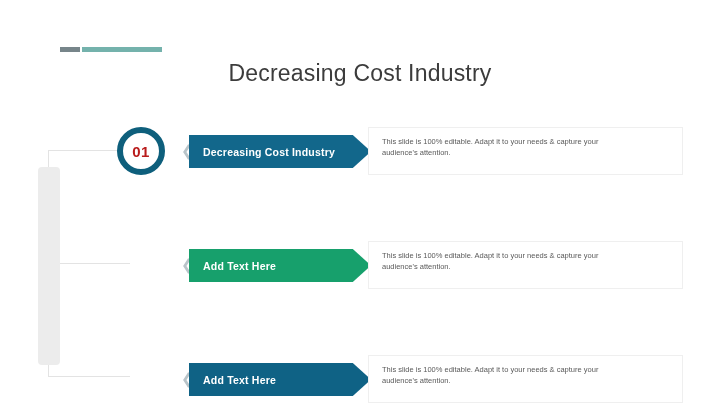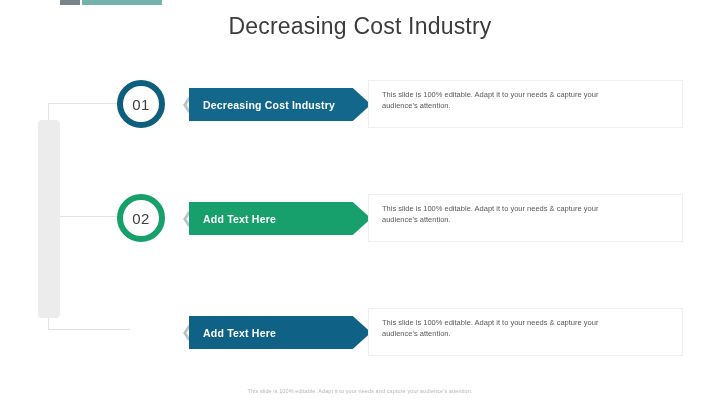--- a/index.html
+++ b/index.html
@@ -8,20 +8,21 @@
     height: 404px;
     background: #ffffff;
     font-family: "Liberation Sans", sans-serif;
     overflow: hidden;
   }
   .slide {
     position: relative;
     width: 720px;
     height: 341px;
     background: #ffffff;
+    margin-top: 47px;
   }
 
   
   .topbar-gray {
     position: absolute;
     left: 60px; top: 0;
     width: 20px; height: 5px;
     background: #77858a;
   }
   .topbar-teal {
@@ -80,22 +81,22 @@
     border-radius: 50%;
     border: 6px solid #0e5f7c;
     background: #ffffff;
     display: flex;
     align-items: center;
     justify-content: center;
   }
   .circle.green { border-color: #16a06a; }
   .circle-num {
     font-size: 15px;
-    font-weight: normal;
-    color: #404040;
+    font-weight: bold;
+    color: #b91c1c;
     letter-spacing: .3px;
   }
 
   
   .notch {
     position: absolute;
     left: 181px; top: 18px;
     width: 9px; height: 20px;
     color: #b9c4c9;
     font-size: 15px;
@@ -173,23 +174,20 @@
     </div>
     <div class="notch">❮</div>
     <div class="arrow">
       <span class="arrow-label">Decreasing Cost Industry</span>
     </div>
     <div class="desc-box"></div>
     <div class="desc-text">This slide is 100% editable. Adapt it to your needs &amp; capture your audience's attention.</div>
   </div>
 
   <div class="row r2">
-    <div class="circle green">
-      <span class="circle-num">02</span>
-    </div>
     <div class="notch">❮</div>
     <div class="arrow green">
       <span class="arrow-label">Add Text Here</span>
     </div>
     <div class="desc-box"></div>
     <div class="desc-text">This slide is 100% editable. Adapt it to your needs &amp; capture your audience's attention.</div>
   </div>
 
   <div class="row r3">
     <div class="notch">❮</div>

